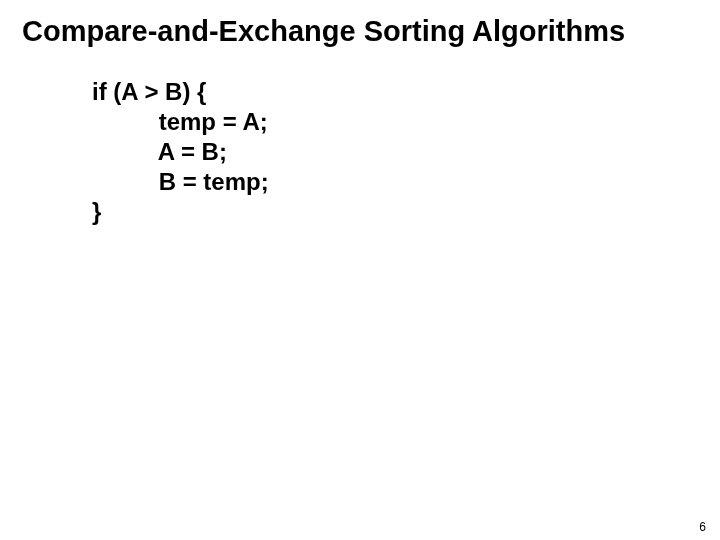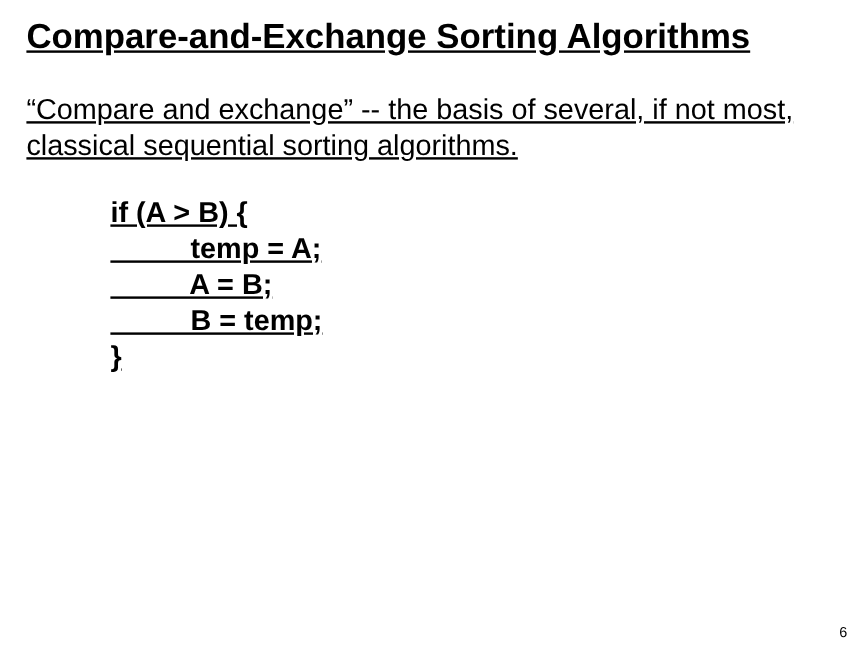--- a/index.html
+++ b/index.html
@@ -11,21 +11,20 @@
     font-family: Arial, Helvetica, sans-serif;
     color: #000000;
     position: relative;
   }
   .slide {
     width: 720px;
     height: 540px;
     position: relative;
     box-sizing: border-box;
     padding: 14px 22px 0 22px;
-    text-decoration: underline;
   }
   .title {
     font-size: 29px;
     font-weight: bold;
     text-align: left;
     margin: 0 0 28px 0;
     line-height: 1.2;
   }
   .body {
     font-size: 24px;
@@ -55,21 +54,20 @@
 </style>
 </head>
 <body>
 
 <div class="slide">
 
   <h1 class="title">Compare-and-Exchange Sorting Algorithms</h1>
 
   <div class="body">
 
-    <p class="para">“Compare and exchange”  -- the basis of several, if not most, classical sequential sorting algorithms.</p>
 
 
 
     <div class="code">if (A &gt; B) {
           temp = A;
           A = B;
           B = temp;
 }</div>
 
   </div>

